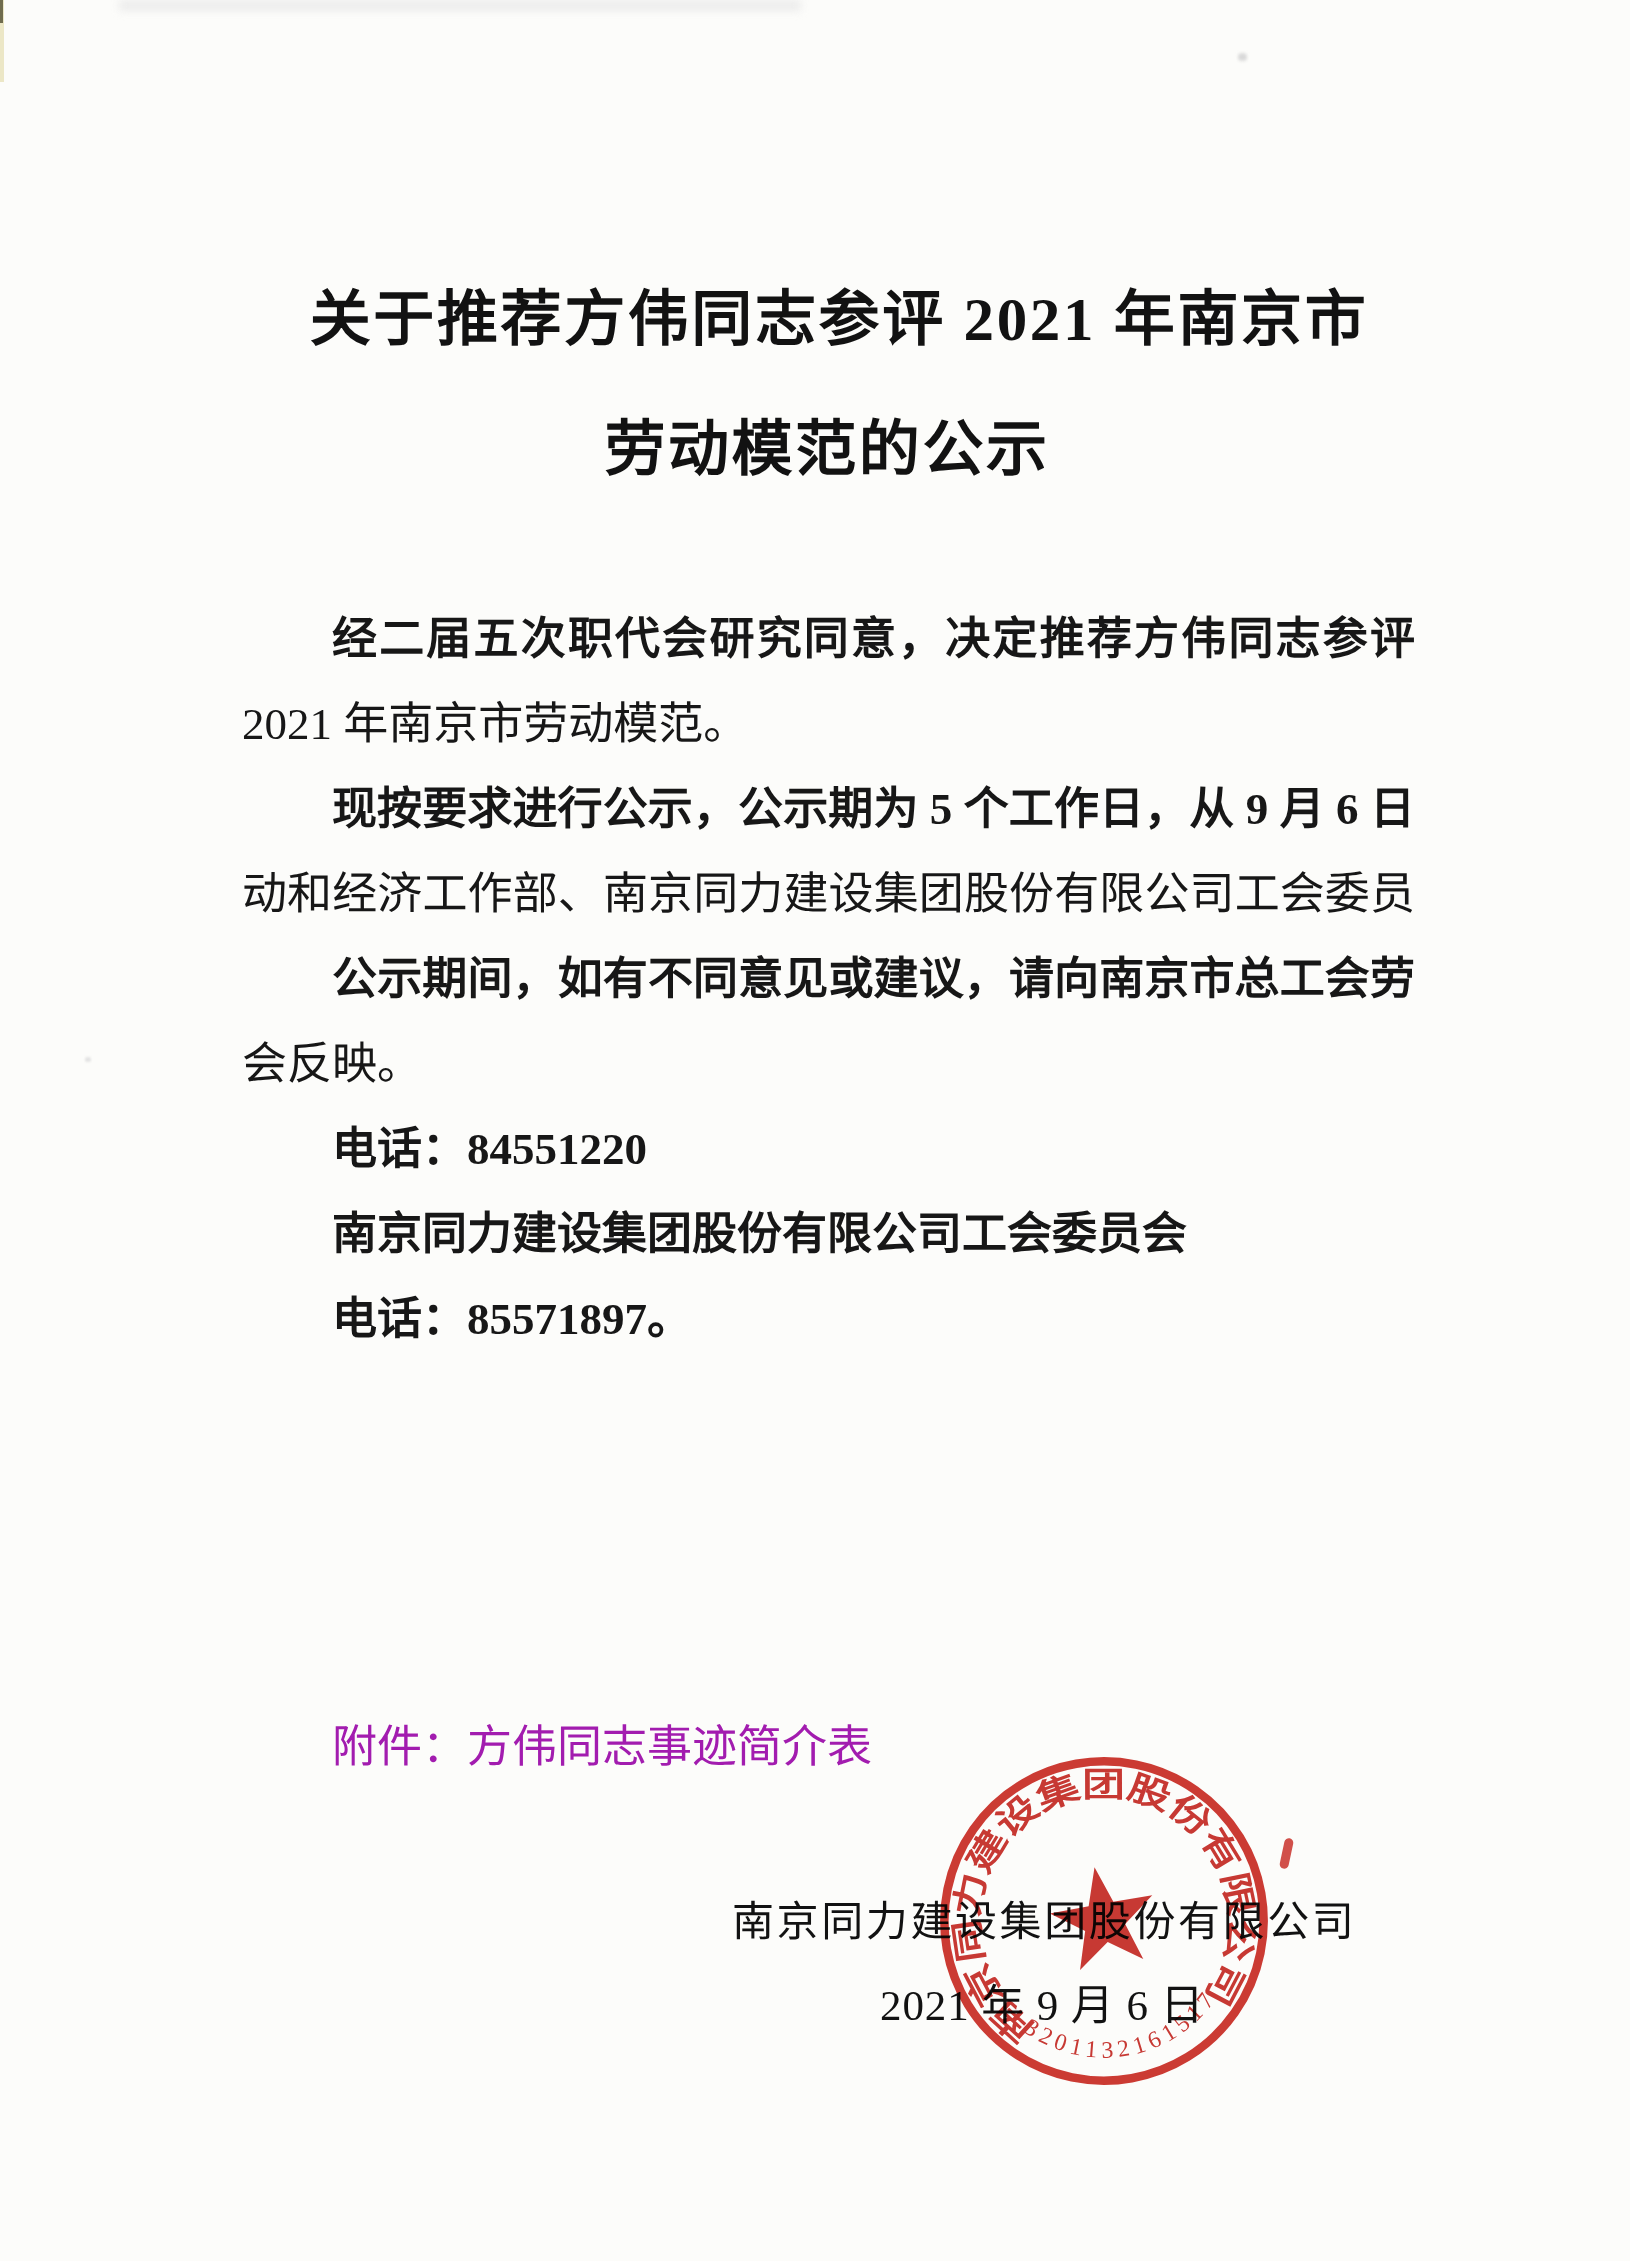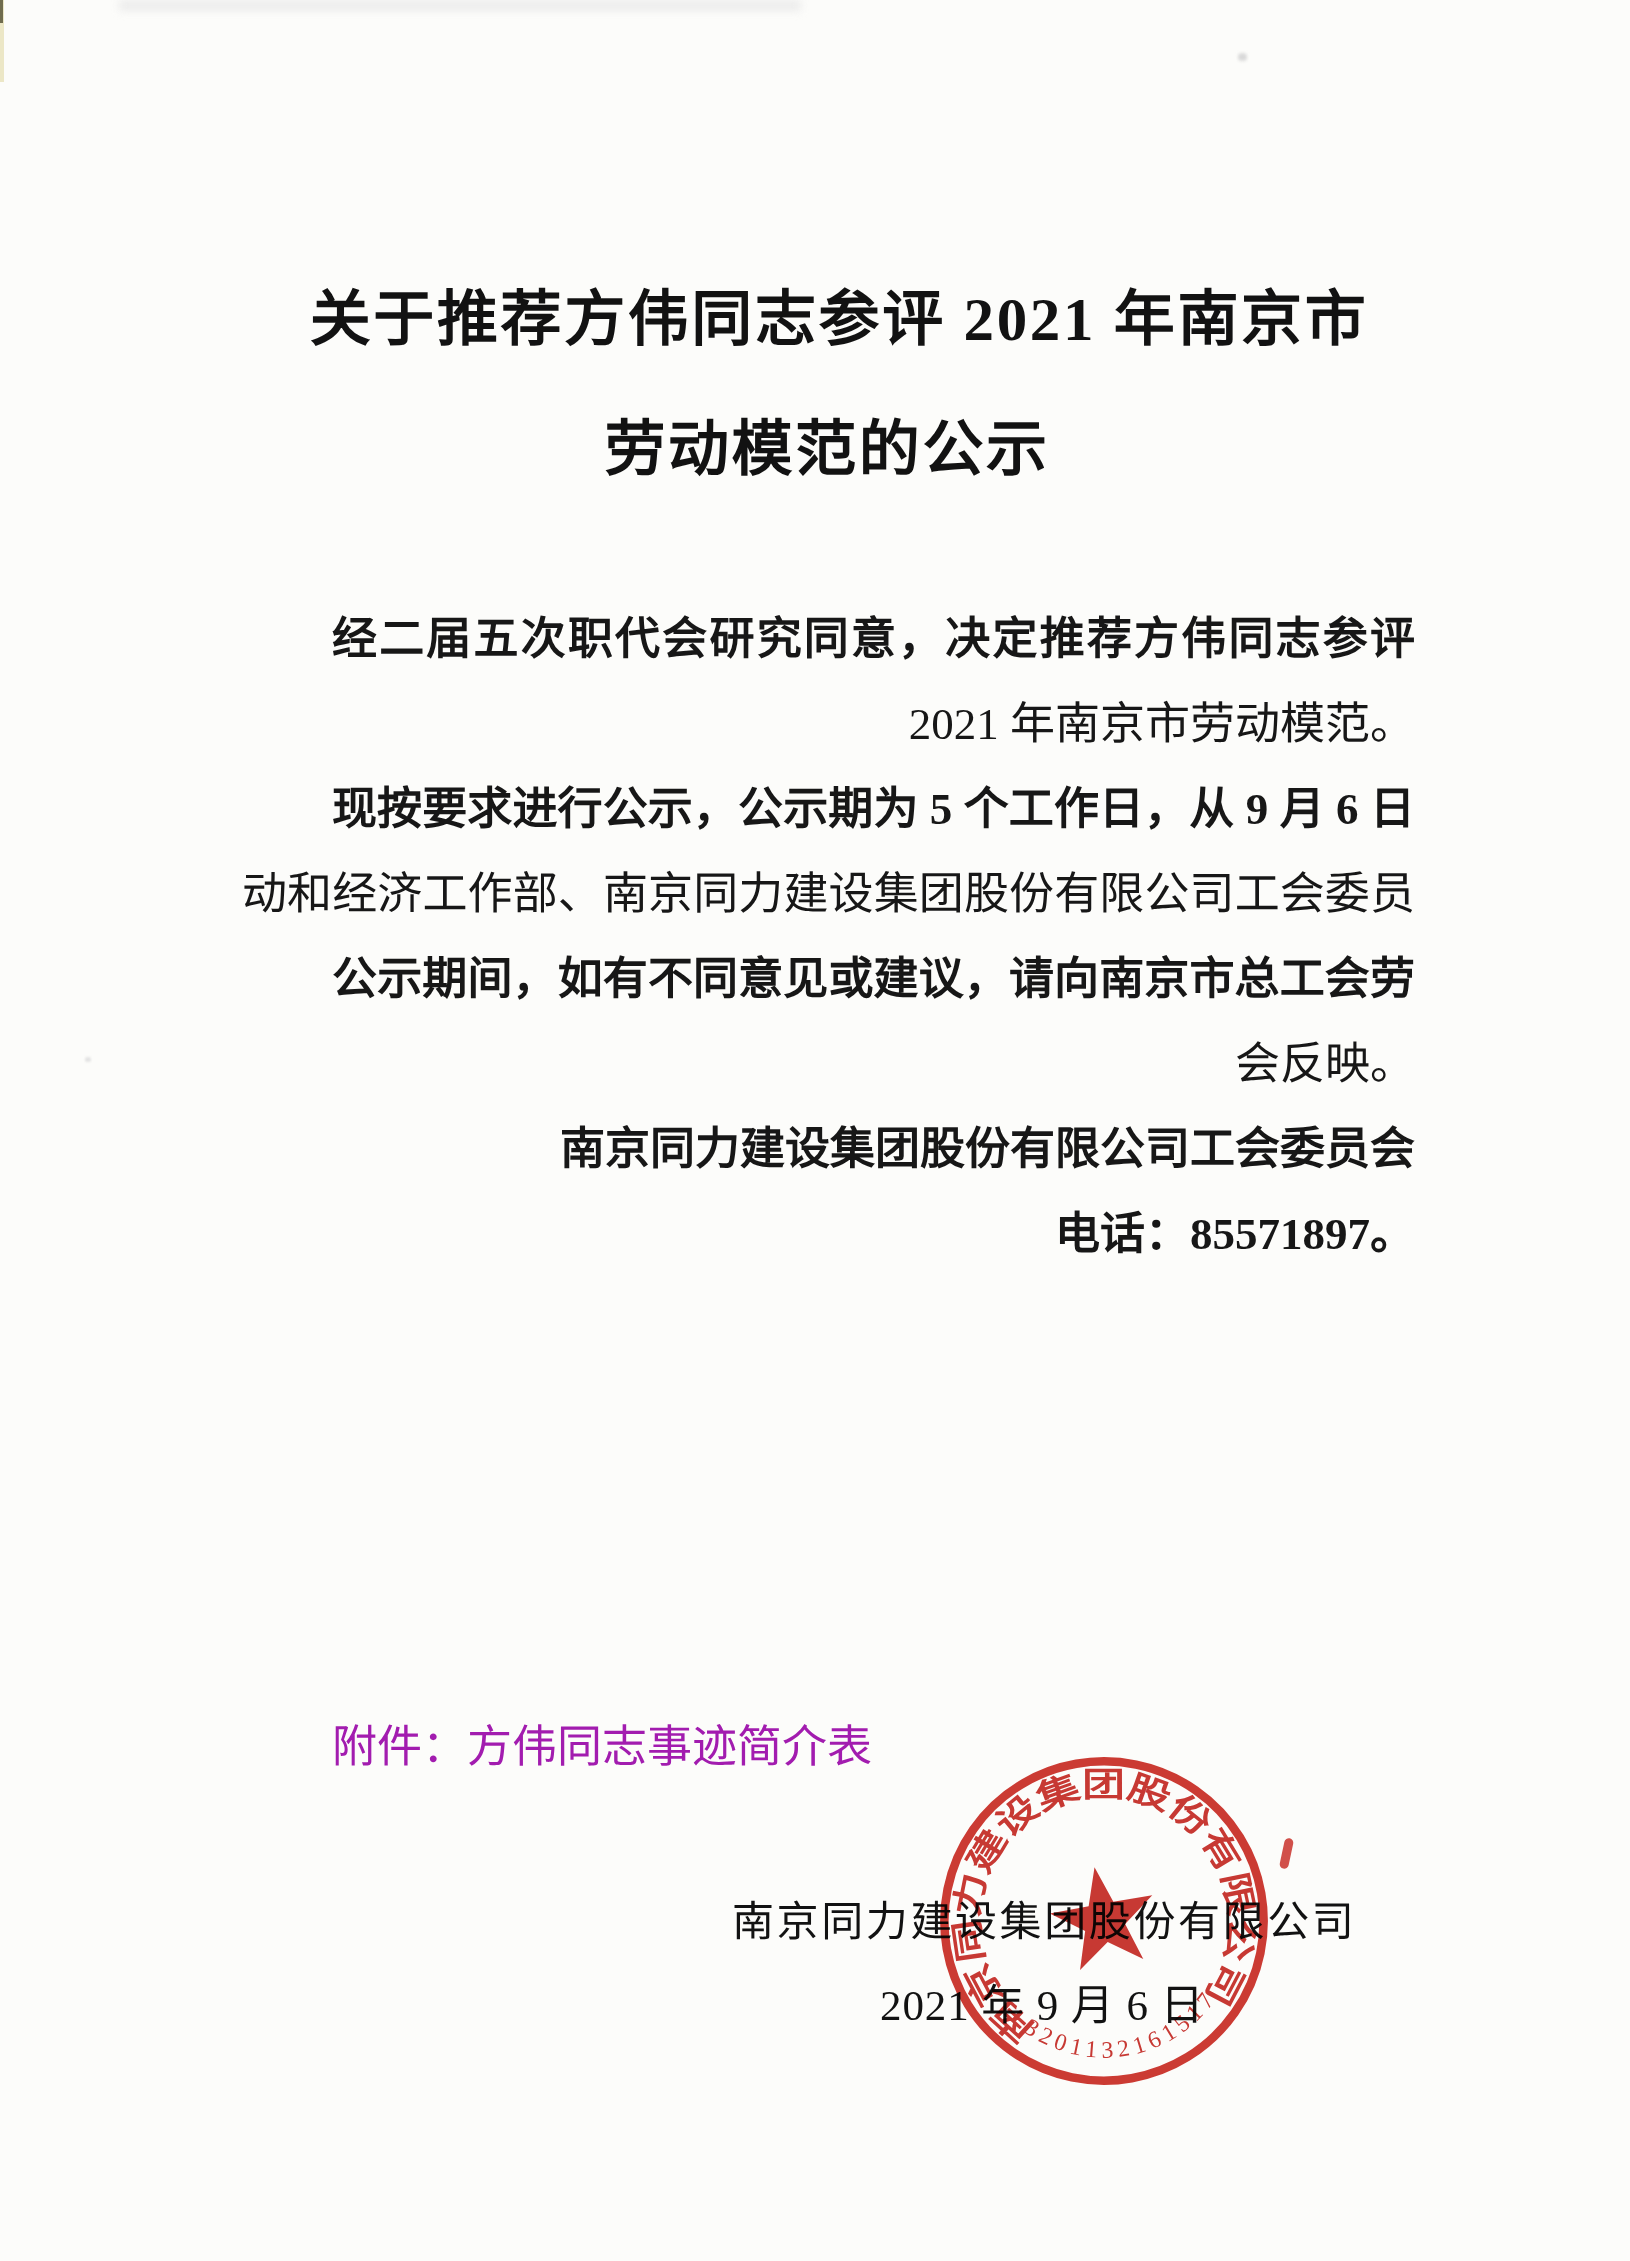--- a/index.html
+++ b/index.html
@@ -24,21 +24,21 @@
     font-size:61px;font-weight:700;letter-spacing:2.6px;line-height:73px;
     color:#121212;
   }
   .title-1{top:283px;transform:translateX(24px);}
   .title-2{top:413px;transform:translateX(12px);}
   
   .body-block{
     position:absolute;left:242px;top:597px;width:1173px;
     font-size:45px;color:#171717;
   }
-  .bline{height:85px;line-height:85px;white-space:nowrap;text-align:right;}
+  .bline{height:85px;line-height:85px;white-space:nowrap;}
   .indent{text-indent:90px;font-weight:bold;}
   .j{text-align:justify;text-align-last:justify;white-space:normal;}
   
   .attachment{
     position:absolute;left:242px;top:1705px;width:1173px;height:85px;
     line-height:85px;font-size:45px;text-indent:90px;color:#a21caf;
   }
   
   .sig-company{
     position:absolute;left:732px;top:1900px;
@@ -75,20 +75,21 @@
   <div class="title title-1">关于推荐方伟同志参评 2021 年南京市</div>
   <div class="title title-2">劳动模范的公示</div>
 
   <div class="body-block">
     <div class="bline indent j">经二届五次职代会研究同意，决定推荐方伟同志参评</div>
     <div class="bline">2021 年南京市劳动模范。</div>
     <div class="bline indent j">现按要求进行公示，公示期为 5 个工作日，从 9 月 6 日</div>
     <div class="bline j">动和经济工作部、南京同力建设集团股份有限公司工会委员</div>
     <div class="bline indent j">公示期间，如有不同意见或建议，请向南京市总工会劳</div>
     <div class="bline">会反映。</div>
+    <div class="bline indent">电话：84551220</div>
     <div class="bline indent">南京同力建设集团股份有限公司工会委员会</div>
     <div class="bline indent">电话：85571897。</div>
   </div>
 
   <div class="attachment">附件：方伟同志事迹简介表</div>
 
   <div class="sig-company">南京同力建设集团股份有限公司</div>
   <div class="sig-date">2021 年 9 月 6 日</div>
 
   <svg class="seal" viewBox="0 0 410 410">

